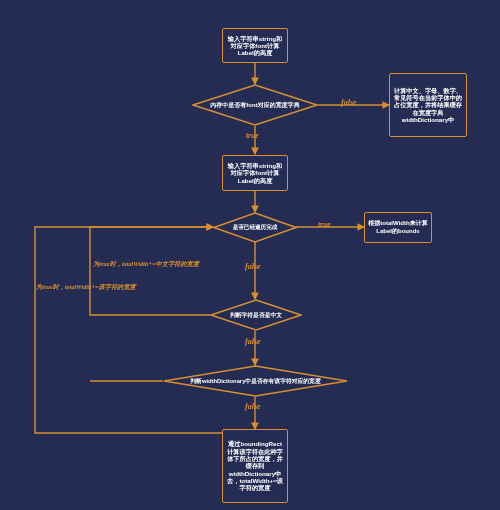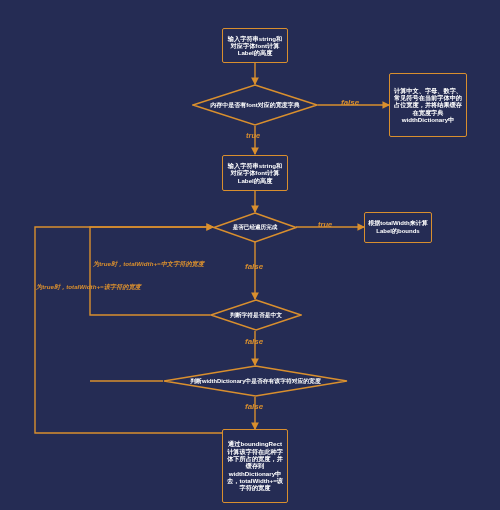--- a/index.html
+++ b/index.html
@@ -43,20 +43,21 @@
   }
 
   
   .elabel{
     position:absolute;
     color:#d98f2e;
     font-style:italic;
     font-weight:bold;
     white-space:nowrap;
     z-index:4;
+    font-family:Liberation Serif, serif;
   }
 
   #edges{position:absolute;left:0;top:0;z-index:1;}
 </style>
 </head>
 <body>
 
 <div id="stage">
 
   <svg id="edges" width="500" height="510">

